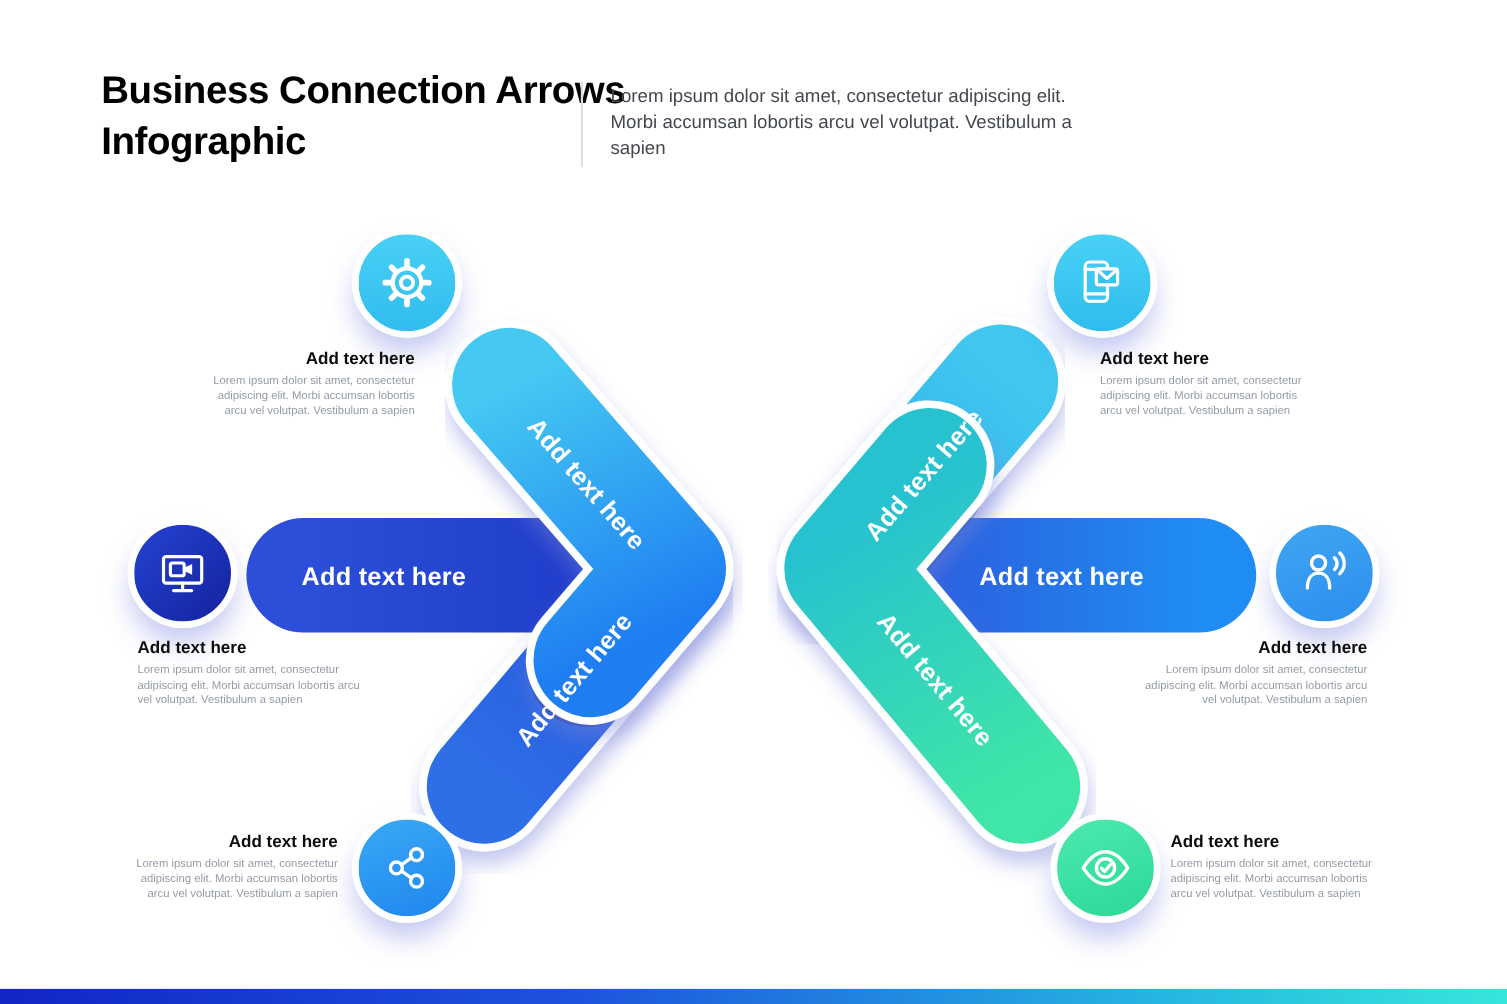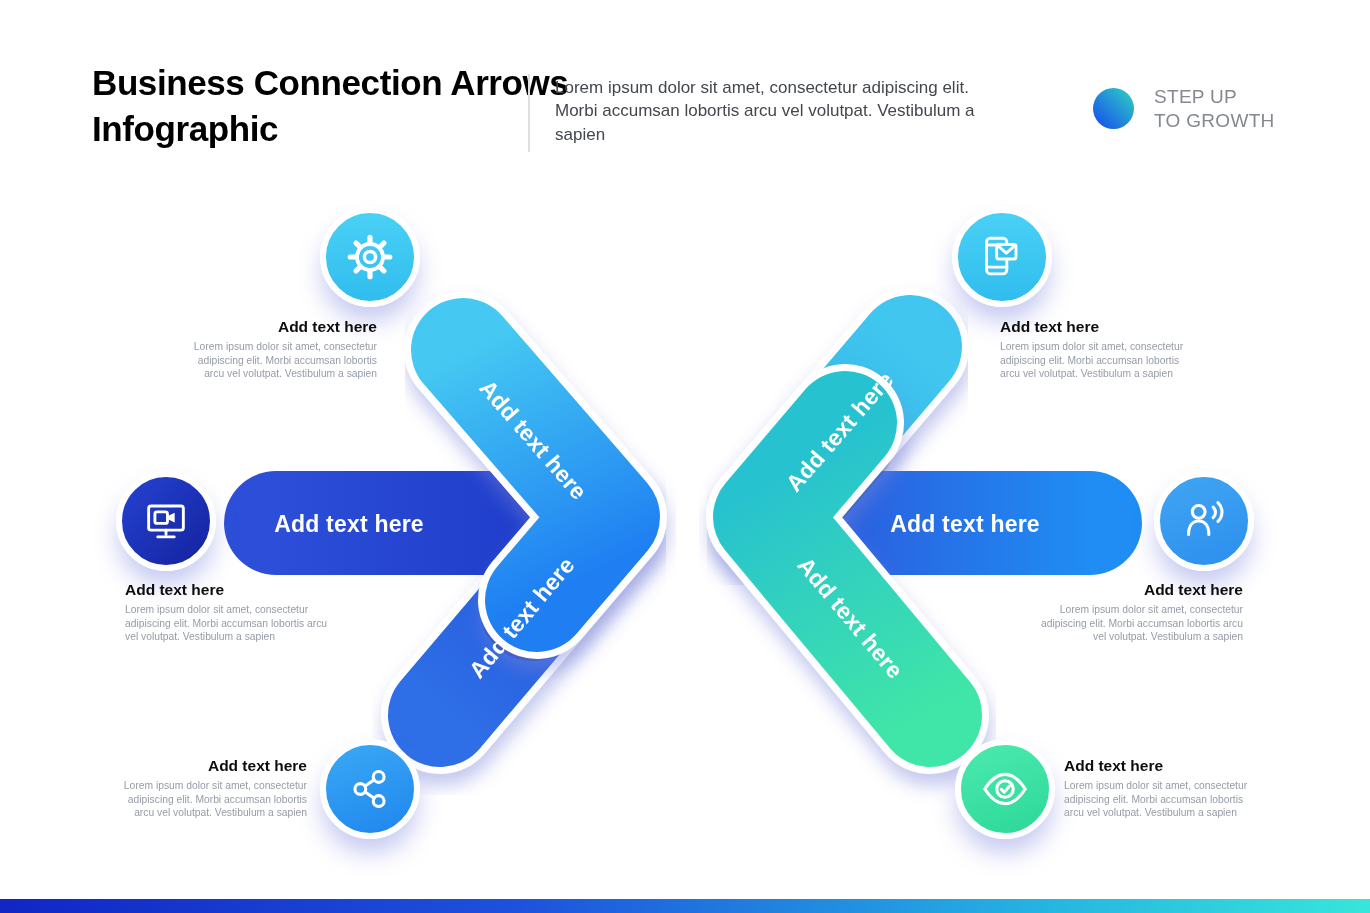--- a/index.html
+++ b/index.html
@@ -55,27 +55,20 @@
   }
 </style>
 </head>
 <body>
 
 <div id="canvas">
 
   <div class="title">Business Connection Arrows Infographic</div>
   <div class="divider"></div>
   <div class="intro">Lorem ipsum dolor sit amet, consectetur adipiscing elit. Morbi accumsan lobortis arcu vel volutpat. Vestibulum a sapien</div>
-  <div class="logo">
-    <div class="logo-mark"></div>
-    <div class="logo-text">
-      <div>STEP UP</div>
-      <div>TO GROWTH</div>
-    </div>
-  </div>
 
   <svg id="arrow-layer" width="1370" height="913" viewBox="0 0 1370 913">
     <defs>
       <linearGradient id="gLT" gradientUnits="userSpaceOnUse" x1="463" y1="350" x2="575" y2="585">
         <stop offset="0" stop-color="#45c9f2"></stop>
           <stop offset="1" stop-color="#1e7ef2"></stop>
       </linearGradient>
       <linearGradient id="gLB" gradientUnits="userSpaceOnUse" x1="440" y1="715" x2="608" y2="517">
         <stop offset="0" stop-color="#2e6fe7"></stop>
           <stop offset="1" stop-color="#2450d8"></stop>

